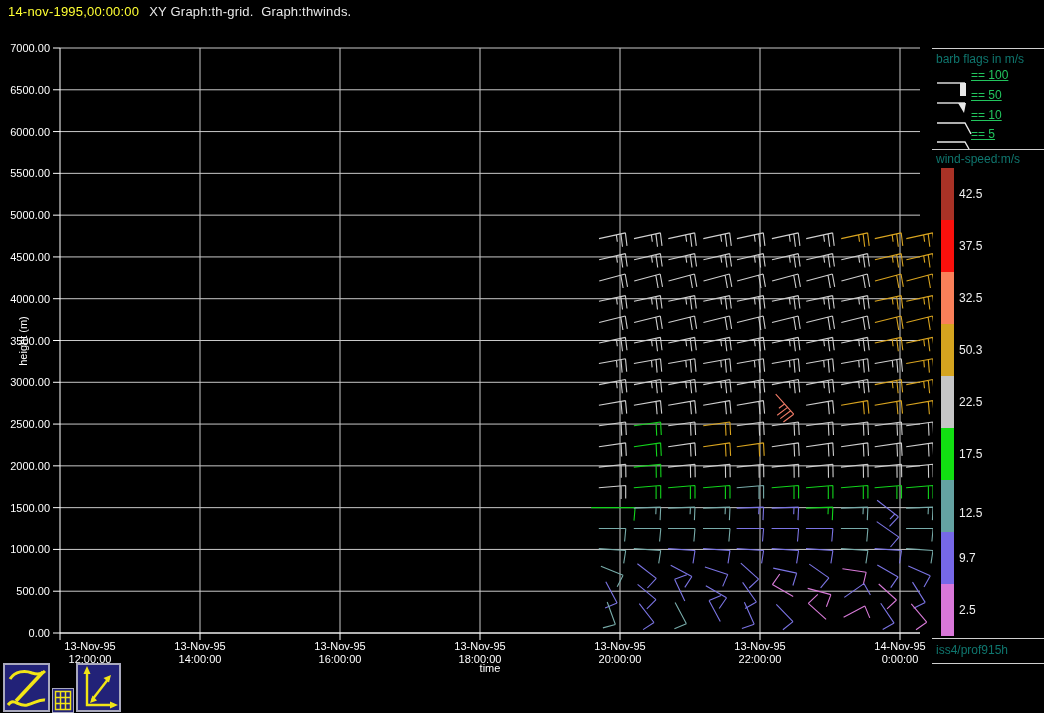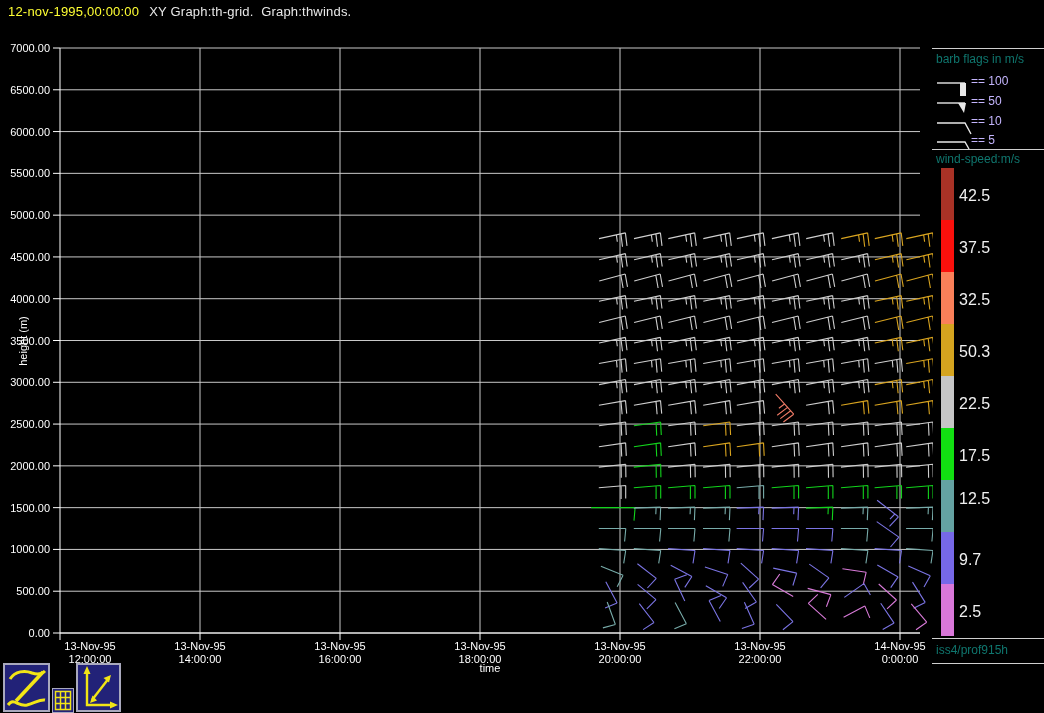--- a/index.html
+++ b/index.html
@@ -13,34 +13,34 @@
     white-space:pre; color:#e8e8e8;
   }
   .title-time { color:#ffff33; }
   .title-rest { color:#e8e8e8; margin-left:10px; }
   svg.plot { position:absolute; top:0; left:0; }
   
   .sidebar-text { position:absolute; color:#0f766e; font-size:12px; white-space:nowrap; }
   .sep-line { position:absolute; left:932px; width:112px; height:1px; background:#cfcfcf; }
   .legend-item { position:absolute; left:936px; width:106px; height:22px; }
   .legend-item svg { position:absolute; left:0; top:6px; }
-  .legend-item .lbl { position:absolute; left:35px; top:6px; color:#c4b5fd; font-size:12px; }
+  .legend-item .lbl { position:absolute; left:35px; top:0; color:#22c55e; font-size:12px;text-decoration:underline; }
   .colorbar { position:absolute; left:941px; top:168px; width:13px; }
   .cb-seg { width:13px; height:52px; }
-  .cb-label { position:absolute; left:959px; width:42px; color:#f0f0f0; font-size:16px; }
+  .cb-label { position:absolute; left:959px; width:42px; color:#f0f0f0; font-size:12px; }
   
   .win-icon { position:absolute; background:#222278; border:2px solid #a9a9bd; }
   .win-icon.small { border-width:1px; }
 </style>
 </head>
 <body>
 
 <div class="stage">
 
-  <div class="title-bar"><span class="title-time">12-nov-1995,00:00:00</span><span class="title-rest">XY Graph:th-grid.  Graph:thwinds.</span></div>
+  <div class="title-bar"><span class="title-time">14-nov-1995,00:00:00</span><span class="title-rest">XY Graph:th-grid.  Graph:thwinds.</span></div>
 
   <svg class="plot" id="plot" width="1044" height="713">
       <defs>
         <clipPath id="plotclip">
           <rect x="0" y="0" width="933" height="713"></rect>
         </clipPath>
       </defs>
       <g>
         <line x1="60" y1="48" x2="920" y2="48" stroke="#c9c9c9" stroke-width="1"></line>
         <line x1="60" y1="89.78571428571433" x2="920" y2="89.78571428571433" stroke="#c9c9c9" stroke-width="1"></line>
@@ -361,21 +361,21 @@
       <div class="cb-seg" style="background: rgb(118, 104, 232);"></div>
       <div class="cb-seg" style="background: rgb(217, 119, 217);"></div>
     </div>
   <div id="colorbar-labels">
       <div class="cb-label" style="top: 187px;">42.5</div>
       <div class="cb-label" style="top: 239px;">37.5</div>
       <div class="cb-label" style="top: 291px;">32.5</div>
       <div class="cb-label" style="top: 343px;">50.3</div>
       <div class="cb-label" style="top: 395px;">22.5</div>
       <div class="cb-label" style="top: 447px;">17.5</div>
-      <div class="cb-label" style="top: 490px;">12.5</div>
+      <div class="cb-label" style="top: 506px;">12.5</div>
       <div class="cb-label" style="top: 551px;">9.7</div>
       <div class="cb-label" style="top: 603px;">2.5</div>
     </div>
 
   <div class="sep-line" style="top:638px"></div>
   <div class="sidebar-text" style="left:936px; top:643px">iss4/prof915h</div>
   <div class="sep-line" style="top:663px"></div>
 
   <div class="win-icon" style="left:3px; top:663px; width:47px; height:49px">
     <svg width="43" height="45" viewBox="0 0 43 45">

